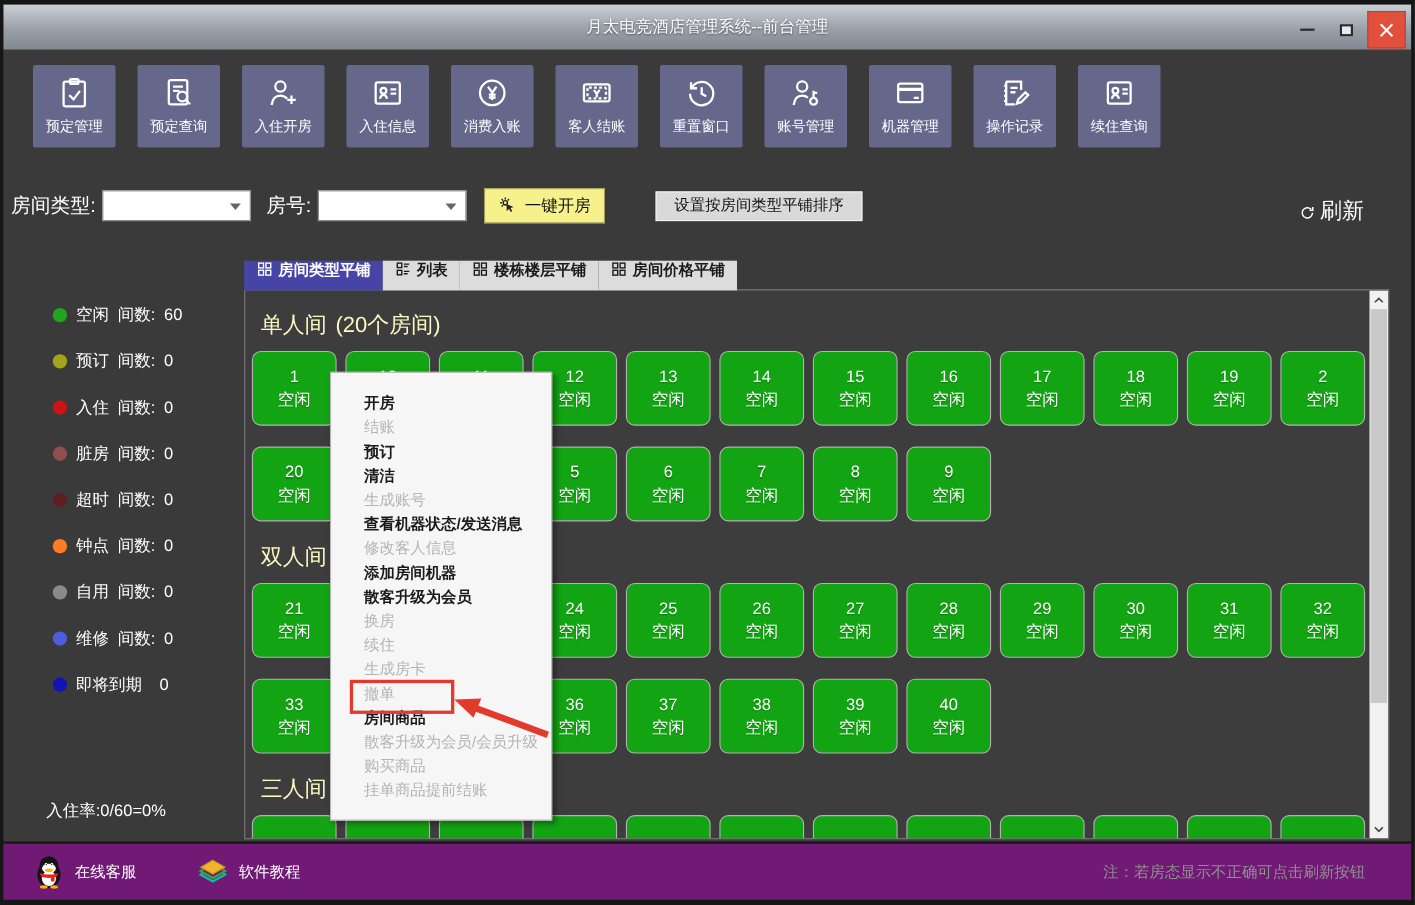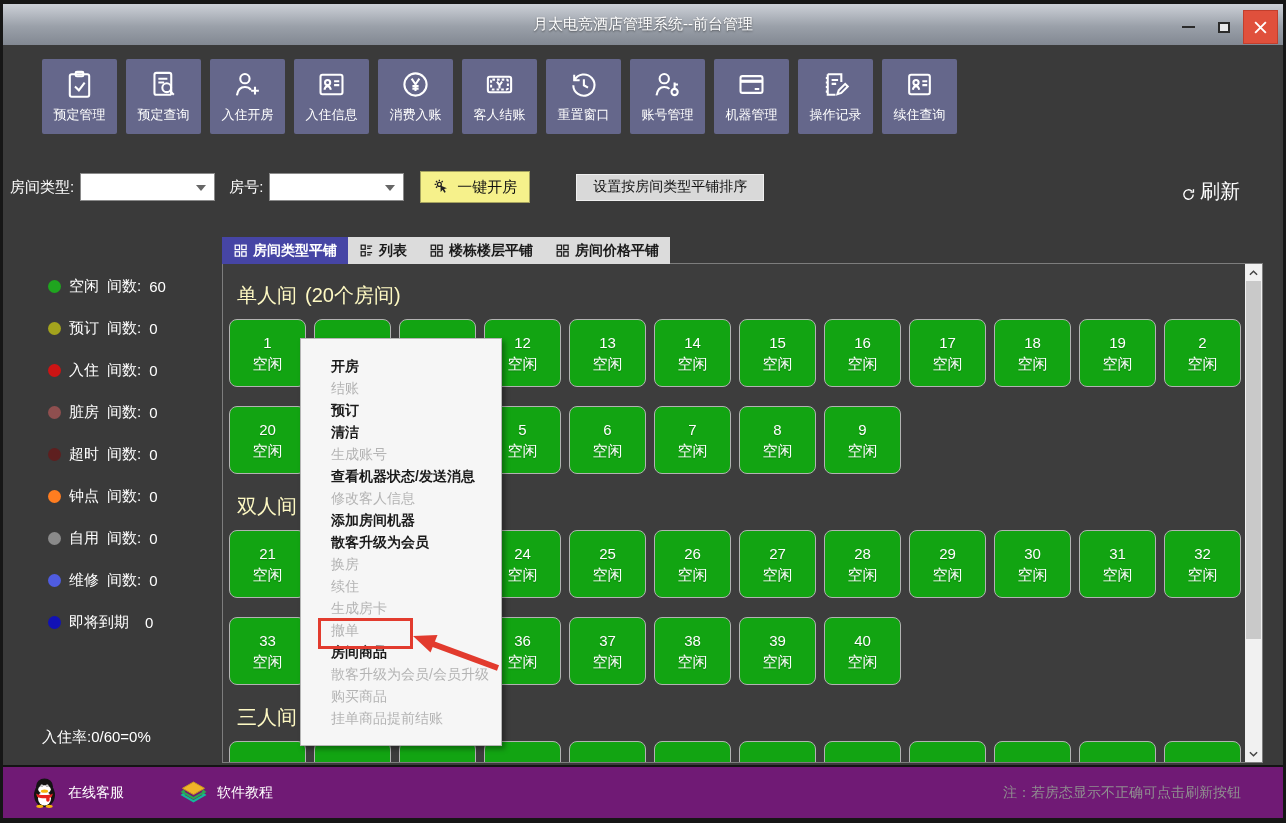--- a/index.html
+++ b/index.html
@@ -19,50 +19,50 @@
     color:#fff;font-size:15px;text-shadow:0 1px 2px rgba(0,0,0,.55);}
   .ctrl{position:absolute;display:flex;align-items:center;justify-content:center;cursor:default;}
   .ctrl.min{left:1172px;top:8px;width:26px;height:30px;}
   .minbar{width:13px;height:2px;background:#2b2b2b;}
   .ctrl.max{left:1208px;top:8px;width:26px;height:30px;}
   .maxbox{width:12px;height:11px;border:2px solid #2b2b2b;background:#e9eaec;}
   .ctrl.close{left:1240px;top:6px;width:35px;height:34px;background:#e0503c;border:1px solid #c23e2c;}
   .ctrl.close svg{width:15px;height:15px;}
 
   
-  .toolbar{position:absolute;left:42px;top:59px;display:flex;gap:9px;}
+  .toolbar{position:absolute;left:30px;top:59px;display:flex;gap:20px;}
   .tbtn{width:75px;height:75px;background:#65678b;border-radius:2px;color:#fff;
     display:flex;flex-direction:column;align-items:center;justify-content:center;cursor:pointer;}
   .ticon{width:31px;height:31px;margin-bottom:6px;}
   .ticon svg{width:100%;height:100%;}
   .tlabel{font-size:13px;white-space:nowrap;}
 
   
   .filters{position:absolute;left:10px;top:171px;height:32px;display:flex;align-items:center;}
-  .flabel{color:#fff;font-size:15px;margin-right:6px;}
+  .flabel{color:#fff;font-size:18px;margin-right:6px;}
   .select{position:relative;width:135px;height:28px;background:#fff;border:1px solid #8a8a8a;margin-right:14px;}
   .select .chev{position:absolute;right:8px;top:11px;width:0;height:0;
     border-left:5px solid transparent;border-right:5px solid transparent;border-top:6px solid #666;}
   .quick{display:flex;align-items:center;height:32px;padding:0 12px;margin-left:2px;
     background:#f6f18b;border:1px solid #a5a25f;font-size:15px;color:#111;cursor:pointer;font-family:inherit;}
   .quick .hicon{width:18px;height:18px;margin-right:6px;}
   .sort{height:27px;margin-left:46px;padding:0 16px;background:#d9d9d9;border:1px solid #efefef;
     font-size:14px;color:#111;cursor:pointer;font-family:inherit;}
   .refresh{position:absolute;right:46px;top:178px;display:flex;align-items:center;color:#fff;font-size:20px;cursor:pointer;}
   .refresh .ricon{width:15px;height:15px;margin-right:4px;}
 
   
   .legend{position:absolute;left:0;top:272px;width:222px;}
   .lrow{display:flex;align-items:center;height:28px;margin:0 0 14px 48px;color:#fff;font-size:15px;gap:8px;}
   .ldot{width:13px;height:13px;border-radius:50%;flex:0 0 13px;}
   .occupancy{position:absolute;left:42px;top:728px;color:#fff;font-size:15px;}
 
   
   .tabs{position:absolute;left:222px;top:237px;display:flex;height:27px;z-index:3;}
-  .tab{display:flex;align-items:center;height:27px;padding:0 11px;background:#dcdcdc;color:#1a1a1a;
+  .tab{display:flex;align-items:flex-start;height:27px;padding:0 11px;background:#dcdcdc;color:#1a1a1a;
     font-size:14px;font-weight:600;cursor:pointer;}
   .tab .tabicon{width:15px;height:15px;margin-right:5px;display:inline-flex;}
   .tab .tabicon svg{width:100%;height:100%;}
   .tab.sel{background:#4645a5;color:#fff;}
 
   
   .panel{position:absolute;left:222px;top:263px;width:1041px;height:500px;background:#3d3d3d;
     border:1px solid #7d7d7d;overflow:hidden;}
   .panel-content{position:absolute;left:0;top:0;right:17px;bottom:0;overflow:hidden;}
   .sec-h{color:#fef9c3;font-size:20px;margin:18px 0 20px 14px;height:17px;}

